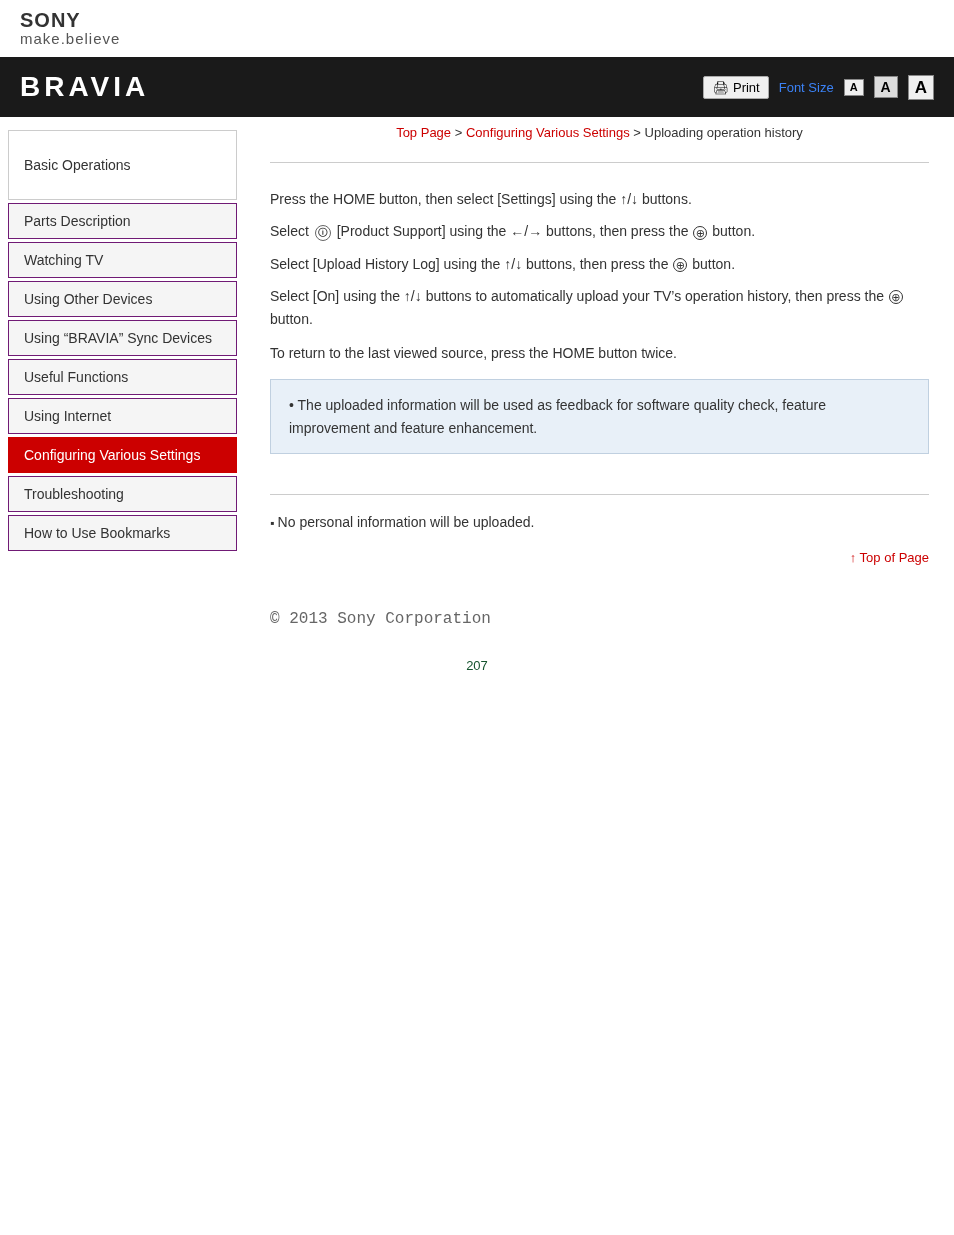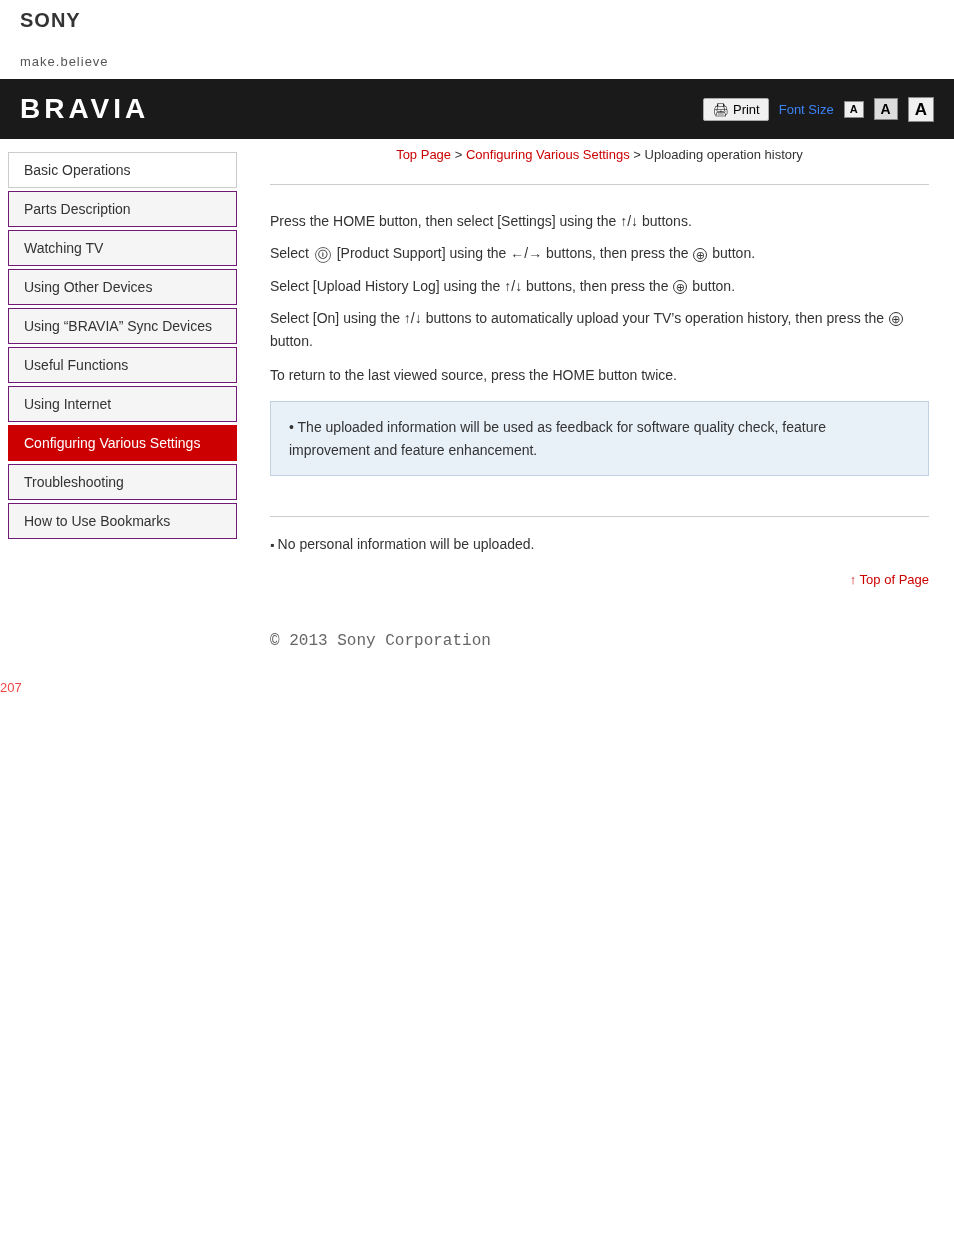--- a/index.html
+++ b/index.html
@@ -65,24 +65,23 @@
       display: flex;
       align-items: center;
     }
     .sony-logo {
       font-size: 20px;
       font-weight: bold;
       letter-spacing: 1px;
       line-height: 1;
     }
     .sony-tagline {
-      font-size: 13px;
+      font-size: 15px;
       color: #555;
       letter-spacing: 1px;
-      margin-top: 24px;
     }
 
     
     .main-layout {
       display: flex;
       padding: 0;
     }
 
     
     .sidebar {
@@ -101,21 +100,21 @@
       background: #f5f5f5;
       cursor: pointer;
     }
     .sidebar-item.active {
       background: #cc0000;
       color: #fff;
       border-color: #cc0000;
     }
     .sidebar-section-header {
       display: block;
-      padding: 9px 15px;
+      padding: 26px 15px;
       font-size: 14px;
       color: #333;
       border: 1px solid #ccc;
       margin: 3px 8px;
       background: #fff;
       font-weight: normal;
     }
 
     
     .content {
@@ -210,22 +209,23 @@
       justify-content: space-between;
       align-items: flex-start;
       padding: 20px 25px 10px 270px;
       font-size: 16px;
       color: #666;
       font-family: Liberation Mono, monospace;
     }
 
     
     .page-number {
-      font-size: 13px;
-      color: #ef4444;
+      text-align: center;
+      font-size: 13px;
+      color: #14532d;
       padding: 20px 0;
     }
 
     
     .up-arrow { color: #cc0000; }
     .right-arrow { color: #cc0000; }
 
     
     .support-icon {
       display: inline-block;

